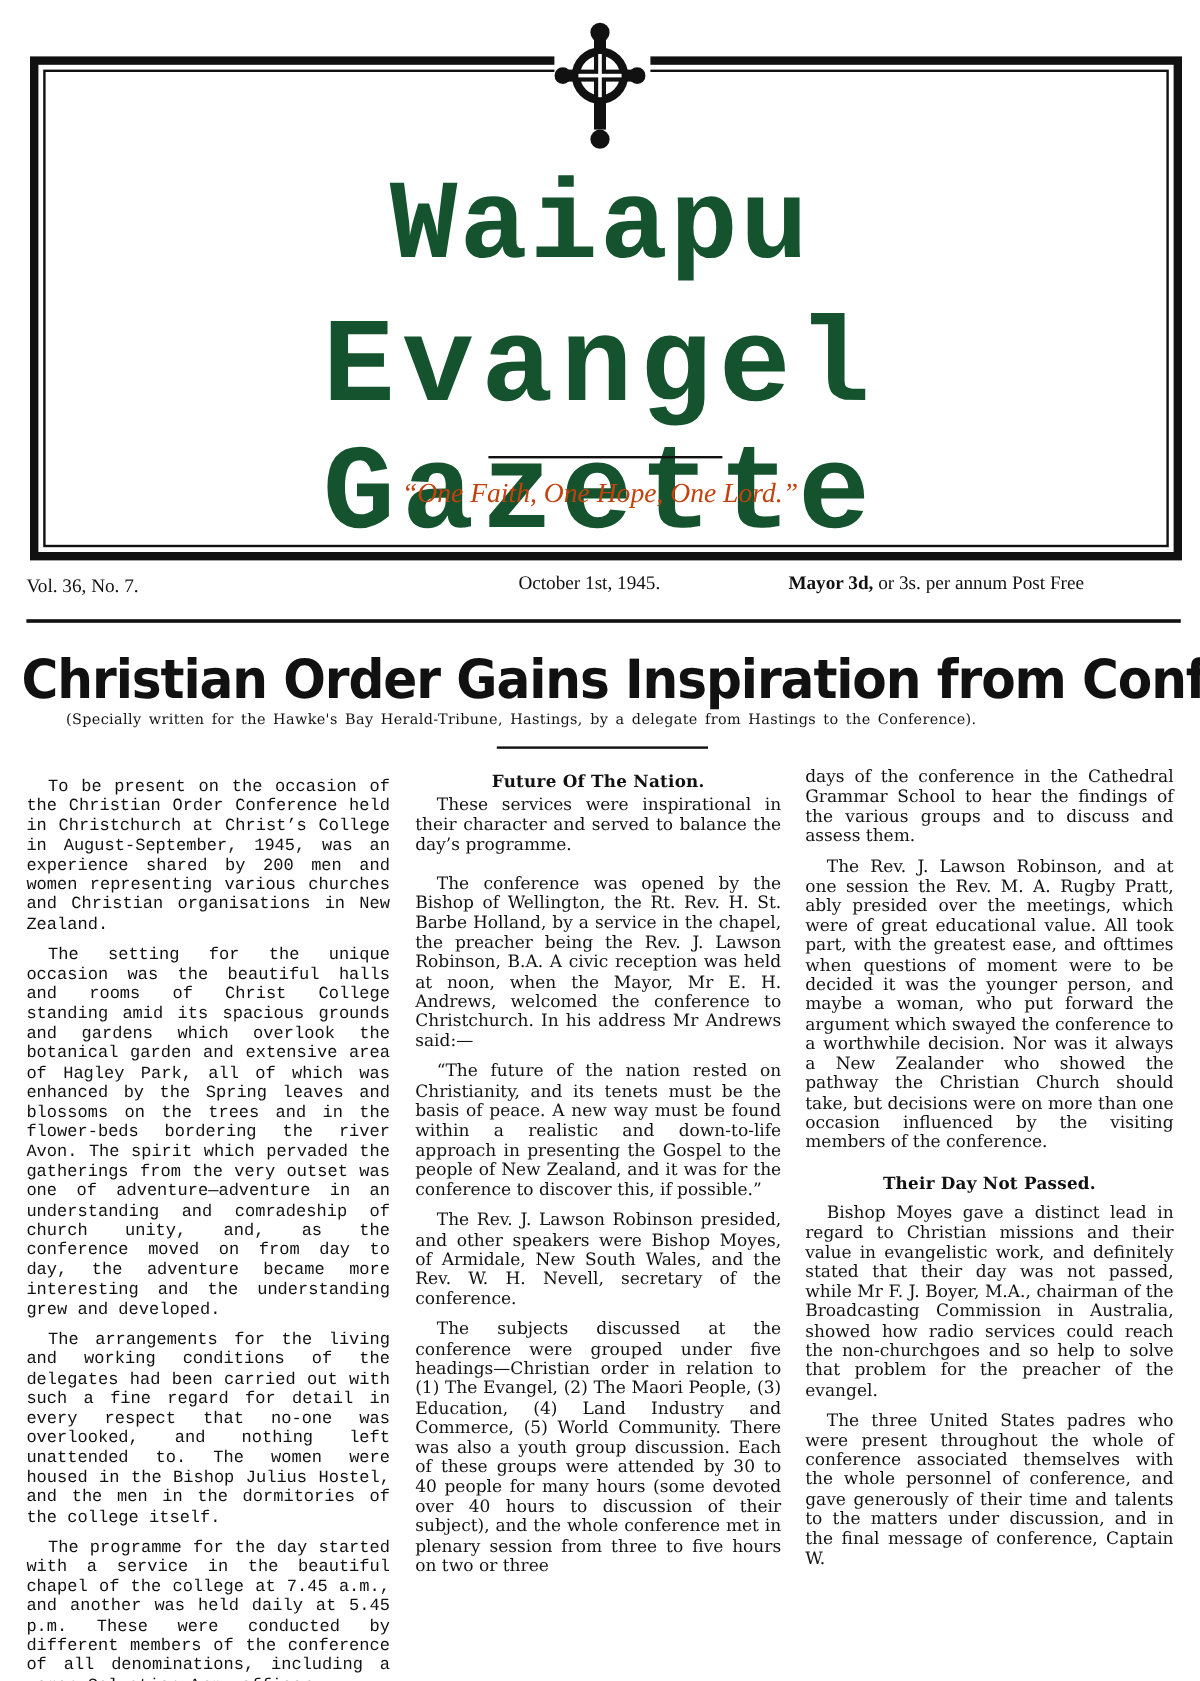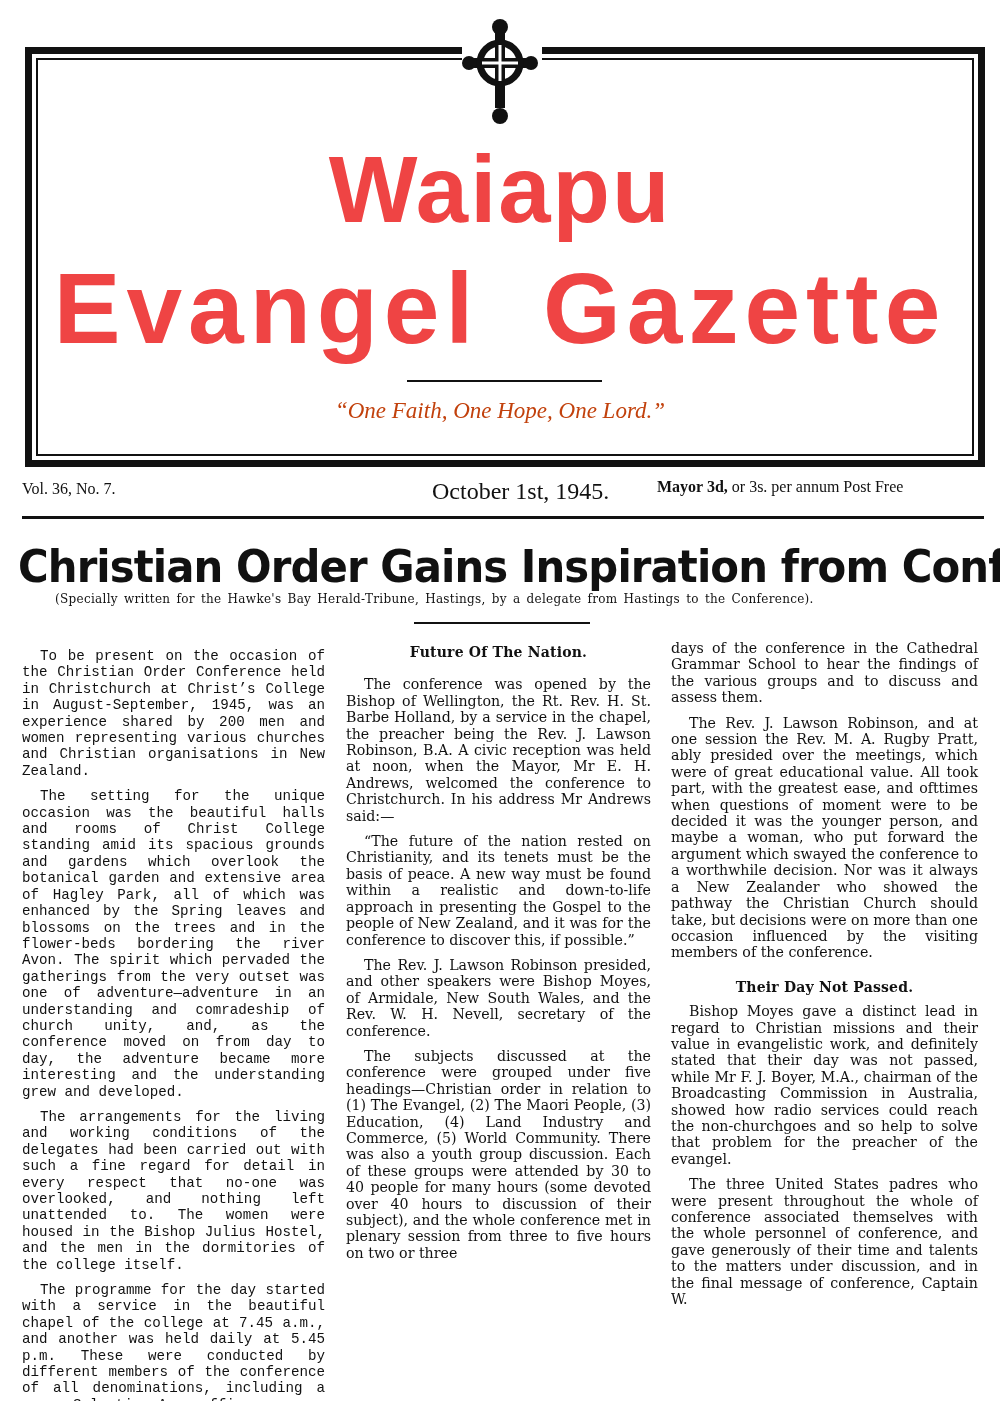--- a/index.html
+++ b/index.html
@@ -16,36 +16,36 @@
   .frame-inner {
     position: absolute; left: 36px; top: 58px; width: 938px; height: 398px;
     border: 2px solid #111; box-sizing: border-box;
   }
   .cross-gap {
     position: absolute; left: 462px; top: 40px; width: 80px; height: 24px; background: #fff;
   }
   .cross { position: absolute; left: 462px; top: 18px; width: 76px; height: 108px; }
   .title-line {
     position: absolute; left: 0; width: 1000px; text-align: center;
-    font-family: Liberation Sans, sans-serif; font-weight: bold;
-    color: #ef4444; letter-spacing: 2px;
+    font-family: Liberation Mono, monospace; font-weight: bold;
+    color: #14532d; letter-spacing: 2px;
   }
   .title-line.l1 { top: 140px; font-size: 94px; line-height: 100px; }
   .title-line.l2 { top: 255px; font-size: 100px; line-height: 106px; letter-spacing: 6px; word-spacing: 30px; }
   .title-rule {
     position: absolute; left: 407px; top: 380px; width: 195px; height: 2px; background: #111;
   }
   .motto {
     position: absolute; left: 0; top: 398px; width: 1000px; text-align: center;
     font-family: "Liberation Serif", serif; font-style: italic; font-size: 23px; color: #c2410c;
   }
   
   .issue-row { position: absolute; top: 478px; left: 0; width: 1000px; height: 30px; }
   .issue-vol { position: absolute; left: 22px; top: 2px; font-family: "Liberation Serif", serif; font-size: 16px; }
-  .issue-date { position: absolute; left: 432px; top: 0; font-family: "Liberation Serif", serif; font-size: 24px; }
+  .issue-date { position: absolute; left: 432px; top: 0; font-family: "Liberation Serif", serif; font-size: 16px; }
   .issue-price { position: absolute; left: 657px; top: 0; font-family: "Liberation Serif", serif; font-size: 16px; }
   .issue-price b { font-weight: bold; }
   .issue-rule { position: absolute; left: 22px; top: 516px; width: 962px; height: 3px; background: #111; }
   
   .headline {
     position: absolute; left: 18px; top: 540px; width: 970px; text-align: center;
     font-family: "DejaVu Sans", "Liberation Sans", sans-serif; font-weight: bold;
     font-size: 45px; line-height: 54px; letter-spacing: -1px; transform: scaleX(0.93);
     transform-origin: left center; white-space: nowrap;
   }
@@ -106,20 +106,21 @@
 
 <div class="col c1">
   <p>To be present on the occasion of the Christian Order Conference held in Christchurch at Christ’s College in August-September, 1945, was an experience shared by 200 men and women representing various churches and Christian organisations in New Zealand.</p>
   <p>The setting for the unique occasion was the beautiful halls and rooms of Christ College standing amid its spacious grounds and gardens which overlook the botanical garden and extensive area of Hagley Park, all of which was enhanced by the Spring leaves and blossoms on the trees and in the flower-beds bordering the river Avon.  The spirit which pervaded the gatherings from the very outset was one of adventure—adventure in an understanding and comradeship of church unity, and, as the conference moved on from day to day, the adventure became more interesting and the understanding grew and developed.</p>
   <p>The arrangements for the living and working conditions of the delegates had been carried out with such a fine regard for detail in every respect that no-one was overlooked, and nothing left unattended to.  The women were housed in the Bishop Julius Hostel, and the men in the dormitories of the college itself.</p>
   <p>The programme for the day started with a service in the beautiful chapel of the college at 7.45 a.m., and another was held daily at 5.45 p.m. These were conducted by different members of the conference of all denominations, including a woman Salvation Army officer.</p>
 </div>
 
 <div class="col c2">
   <h3>Future Of The Nation.</h3>
+  <p>These services were inspirational in their character and served to balance the day’s programme.</p>
   <p class="gap">The conference was opened by the Bishop of Wellington, the Rt. Rev. H. St. Barbe Holland, by a service in the chapel, the preacher being the Rev. J. Lawson Robinson, B.A.  A civic reception was held at noon, when the Mayor, Mr E. H. Andrews, welcomed the conference to Christchurch.  In his address Mr Andrews said:—</p>
   <p>“The future of the nation rested on Christianity, and its tenets must be the basis of peace.  A new way must be found within a realistic and down-to-life approach in presenting the Gospel to the people of New Zealand, and it was for the conference to discover this, if possible.”</p>
   <p>The Rev. J. Lawson Robinson presided, and other speakers were Bishop Moyes, of Armidale, New South Wales, and the Rev. W. H. Nevell, secretary of the conference.</p>
   <p>The subjects discussed at the conference were grouped under five headings—Christian order in relation to (1) The Evangel, (2) The Maori People, (3) Education, (4) Land Industry and Commerce, (5) World Community.  There was also a youth group discussion.  Each of these groups were attended by 30 to 40 people for many hours (some devoted over 40 hours to discussion of their subject), and the whole conference met in plenary session from three to five hours on two or three</p>
 </div>
 
 <div class="col c3">
   <p class="noindent">days of the conference in the Cathedral Grammar School to hear the findings of the various groups and to discuss and assess them.</p>
   <p>The Rev. J. Lawson Robinson, and at one session the Rev. M. A. Rugby Pratt, ably presided over the meetings, which were of great educational value.  All took part, with the greatest ease, and ofttimes when questions of moment were to be decided it was the younger person, and maybe a woman, who put forward the argument which swayed the conference to a worthwhile decision.  Nor was it always a New Zealander who showed the pathway the Christian Church should take, but decisions were on more than one occasion influenced by the visiting members of the conference.</p>
   <h3 class="space">Their Day Not Passed.</h3>

